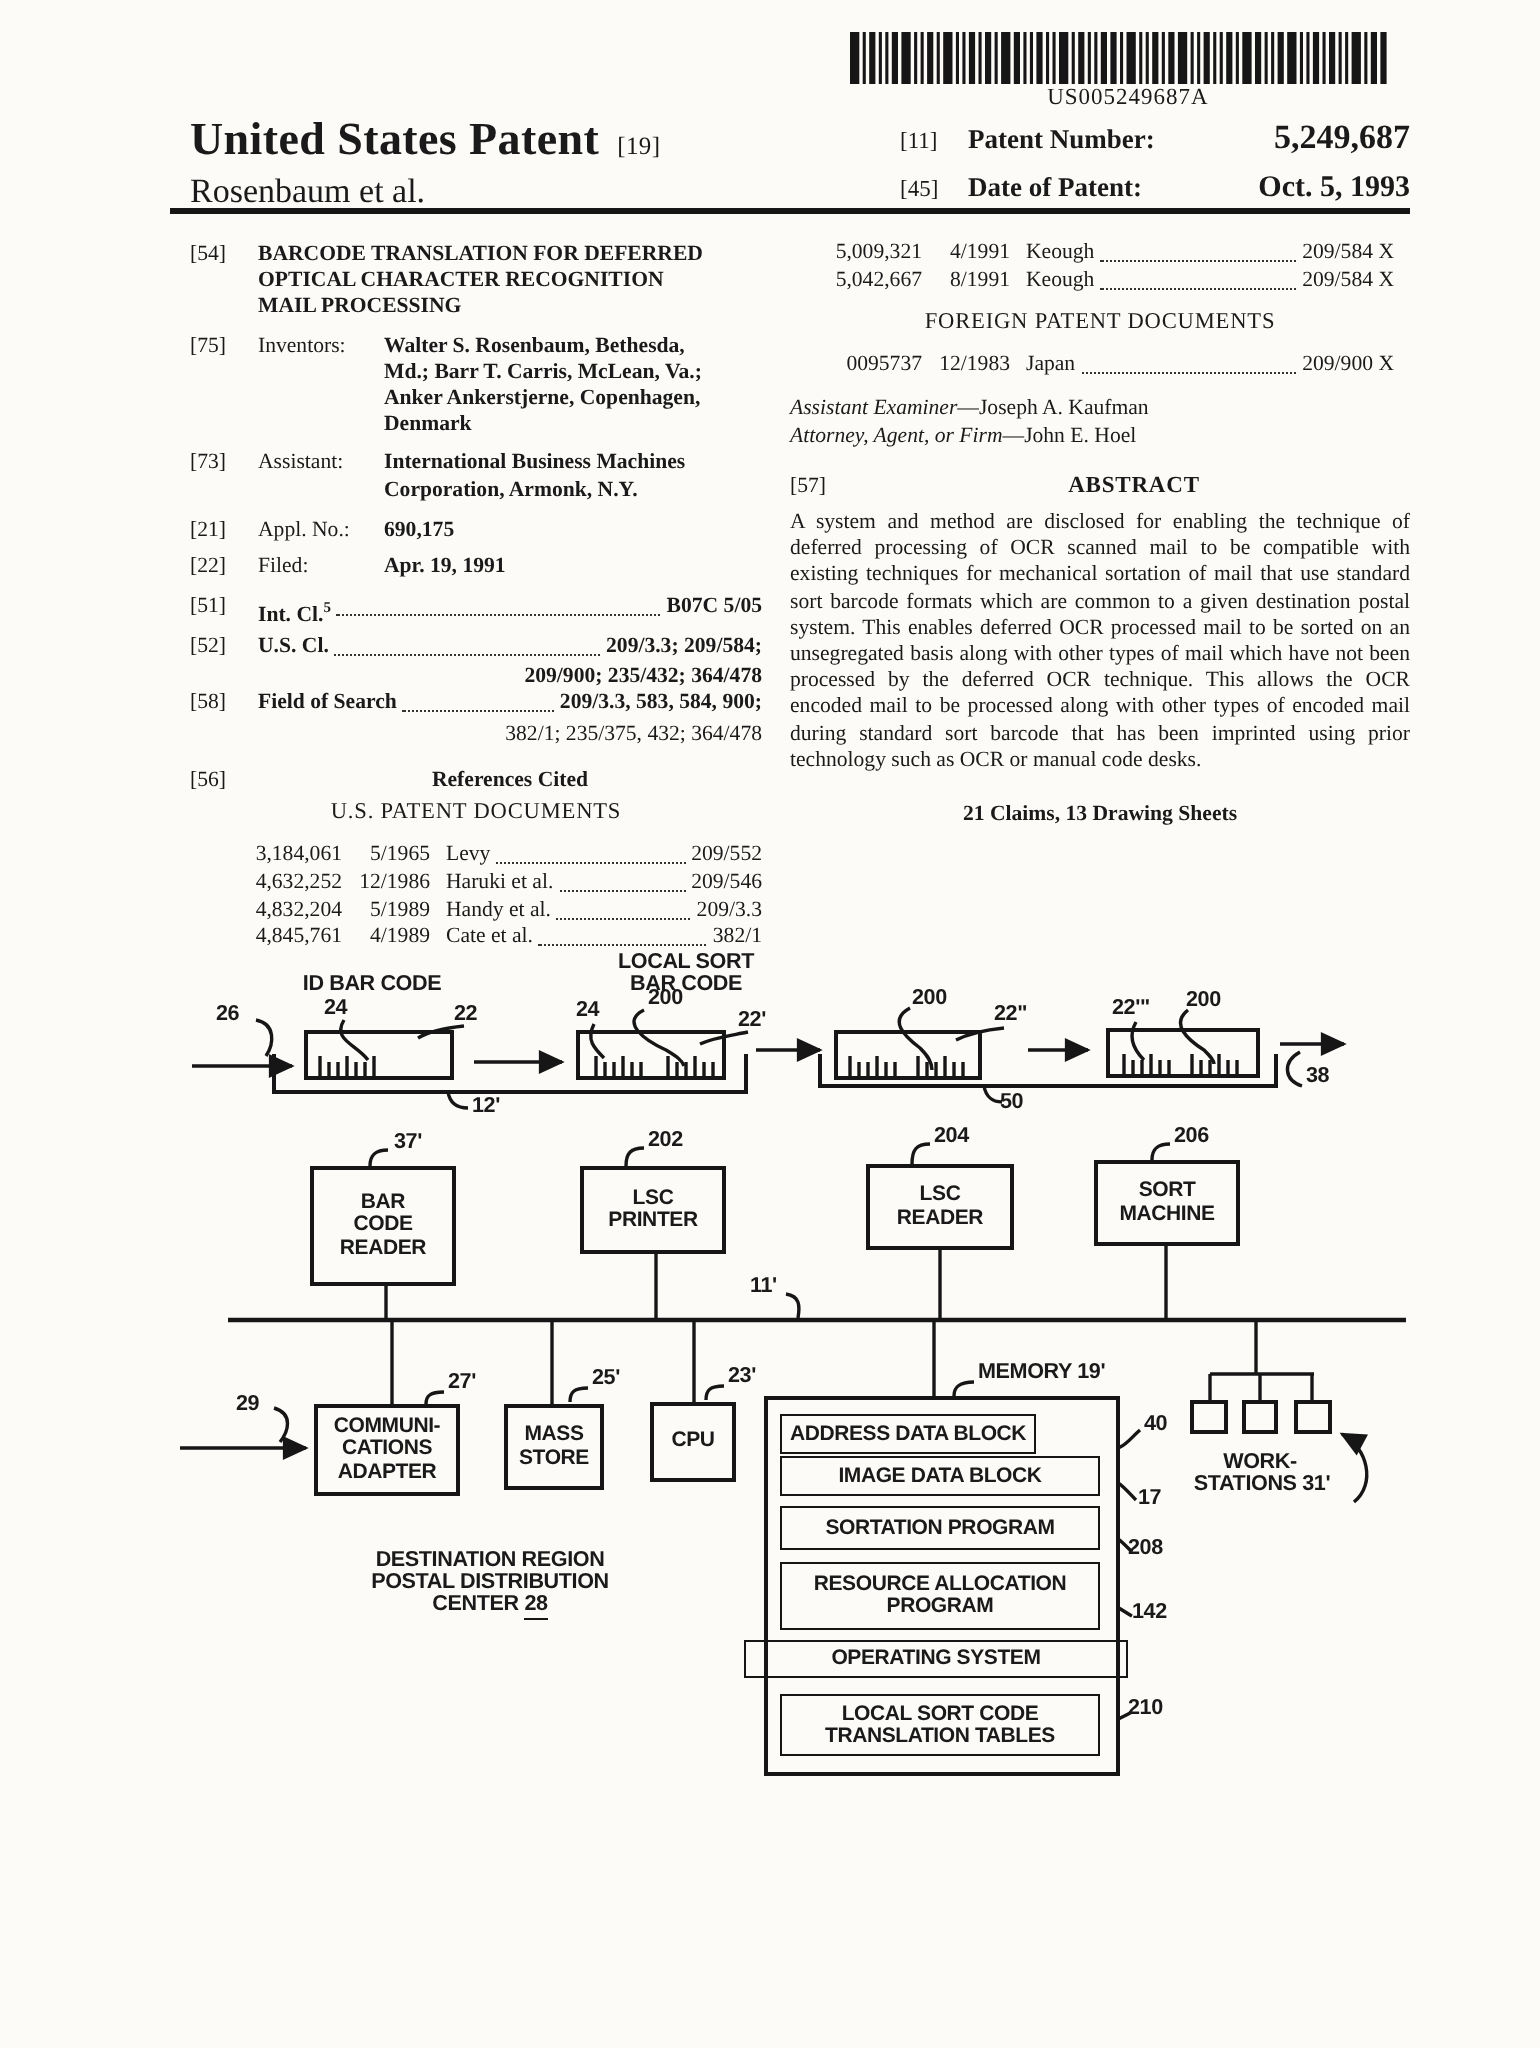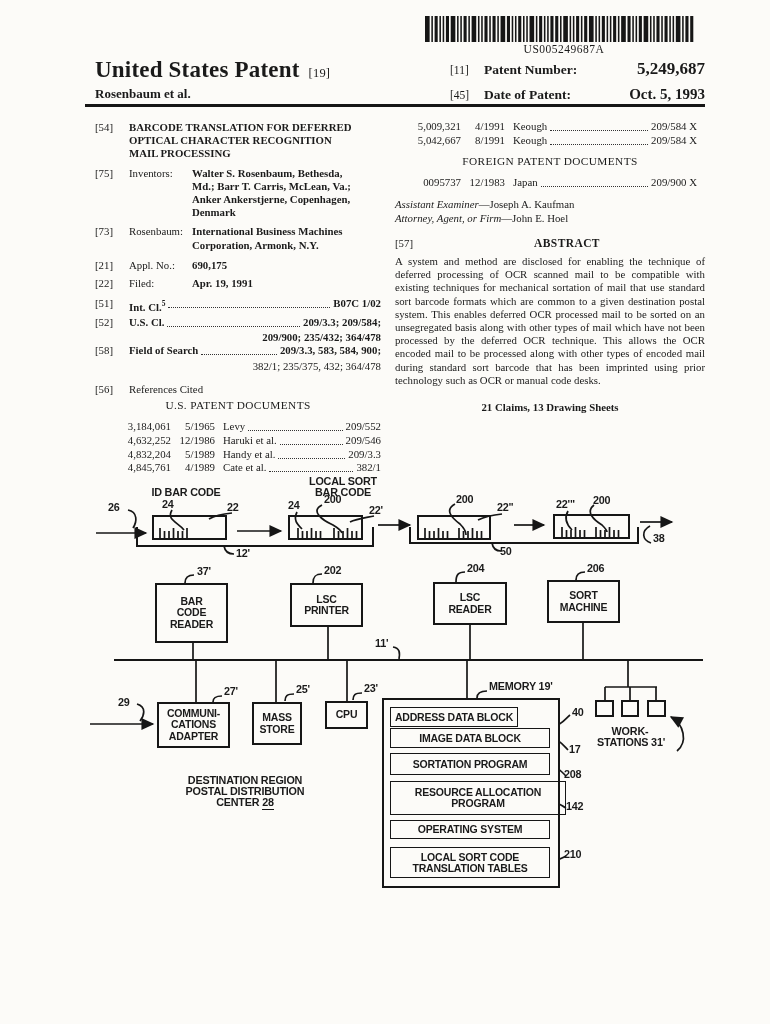--- a/index.html
+++ b/index.html
@@ -5,21 +5,21 @@
   html,body{margin:0;padding:0;}
   body{background:#e8e8e6;}
   .page{position:relative;width:770px;height:1024px;background:#fcfbf8;color:#1a1a1a;overflow:hidden;
         font-family:"Liberation Serif","DejaVu Serif",serif;}
   
   .barcode{position:absolute;left:425px;top:16px;width:278px;height:26px;}
   .barcode-text{position:absolute;left:425px;top:43px;width:278px;text-align:center;
         font-size:11.5px;letter-spacing:.5px;}
   .usp-title{position:absolute;left:95px;top:57px;font-size:23px;font-weight:700;letter-spacing:.2px;white-space:nowrap;}
   .usp-title .tag19{font-size:12.5px;font-weight:400;margin-left:9px;}
-  .author-line{position:absolute;left:95px;top:86px;font-size:13px;font-weight:700;}
+  .author-line{position:absolute;left:95px;top:86px;font-size:17px;font-weight:400;}
   .hdr-right{position:absolute;left:450px;top:59px;width:255px;}
   .hdr-row{display:flex;align-items:baseline;margin-bottom:7px;}
   .hdr-row .btag{font-size:11.5px;width:34px;}
   .hdr-row .blabel{font-size:13.5px;font-weight:700;}
   .hdr-row .bval{margin-left:auto;font-weight:700;}
   .num-val{font-size:17px;}
   .date-val{font-size:15px;}
   .hrule{position:absolute;left:85px;top:104px;width:620px;height:2.6px;background:#161616;}
   
   .col{position:absolute;font-size:10.8px;line-height:13.2px;}
@@ -172,41 +172,41 @@
       <span class="flabel">Inventors:</span>
       <div class="fval b">
         <div>Walter S. Rosenbaum, Bethesda,</div>
         <div>Md.; Barr T. Carris, McLean, Va.;</div>
         <div>Anker Ankerstjerne, Copenhagen,</div>
         <div>Denmark</div>
       </div>
     </div>
     <div class="frow" style="margin-top:6px">
       <span class="ftag">[73]</span>
-      <span class="flabel">Rosenbaum:</span>
+      <span class="flabel">Assistant:</span>
       <div class="fval b">
         <div>International Business Machines</div>
         <div>Corporation, Armonk, N.Y.</div>
       </div>
     </div>
     <div class="frow" style="margin-top:7px">
       <span class="ftag">[21]</span>
       <span class="flabel">Appl. No.:</span>
       <span class="fval b">690,175</span>
     </div>
     <div class="frow" style="margin-top:5px">
       <span class="ftag">[22]</span>
       <span class="flabel">Filed:</span>
       <span class="fval b">Apr. 19, 1991</span>
     </div>
     <div class="frow" style="margin-top:7px">
       <span class="ftag">[51]</span>
       <span class="b"><span>Int. Cl.</span><sup style="font-size:7.5px">5</sup></span>
       <span class="leader"></span>
-      <span class="b">B07C 1/02</span>
+      <span class="b">B07C 5/05</span>
     </div>
     <div class="frow">
       <span class="ftag">[52]</span>
       <span class="b">U.S. Cl.</span>
       <span class="leader"></span>
       <span class="b">209/3.3; 209/584;</span>
     </div>
     <div class="cls-line">
         <span class="cls-cont" style="flex:1">209/900; 235/432; 364/478</span>
       </div>
@@ -215,21 +215,21 @@
       <span class="b">Field of Search</span>
       <span class="leader"></span>
       <span class="b">209/3.3, 583, 584, 900;</span>
     </div>
     <div class="cls-line">
         <span class="cls-cont" style="flex:1;font-weight:400">382/1; 235/375, 432; 364/478</span>
       </div>
 
     <div style="display:flex;margin-top:10px">
       <span class="ftag">[56]</span>
-      <span style="flex:1;text-align:left;font-weight:400">References Cited</span>
+      <span style="flex:1;text-align:center;font-weight:700">References Cited</span>
     </div>
     <div class="center-sub">U.S. PATENT DOCUMENTS</div>
 
     <div class="ref-row">
       <span class="rn">3,184,061</span>
         <span class="rd">5/1965</span>
         <span class="rname">Levy</span>
         <span class="leader"></span>
         <span class="rc">209/552</span>
     </div>
@@ -459,44 +459,44 @@
 
     <div class="dbox" style="left:157px;top:232px;width:73px;height:46px">
       <span>COMMUNI-</span>
       <span>CATIONS</span>
       <span>ADAPTER</span>
     </div>
     <div class="dbox" style="left:252px;top:232px;width:50px;height:43px">
       <span>MASS</span>
       <span>STORE</span>
     </div>
-    <div class="dbox" style="left:325px;top:231px;width:43px;height:28px">
+    <div class="dbox" style="left:325px;top:231px;width:43px;height:40px">
       <span>CPU</span>
     </div>
     <div class="dlabel" style="left:118px;top:226px">29</div>
     <div class="dlabel" style="left:224px;top:215px">27'</div>
     <div class="dlabel" style="left:296px;top:213px">25'</div>
     <div class="dlabel" style="left:364px;top:212px">23'</div>
 
     <div class="mouter" style="left:382px;top:228px;width:178px;height:190px"></div>
     <div class="dlabel" style="left:489px;top:210px">MEMORY 19'</div>
     <div class="mblock" style="left:390px;top:237px;width:128px;height:20px">
       <span>ADDRESS DATA BLOCK</span>
     </div>
     <div class="mblock" style="left:390px;top:258px;width:160px;height:20px">
       <span>IMAGE DATA BLOCK</span>
     </div>
     <div class="mblock" style="left:390px;top:283px;width:160px;height:22px">
       <span>SORTATION PROGRAM</span>
     </div>
-    <div class="mblock" style="left:390px;top:311px;width:176px;height:34px">
+    <div class="mblock" style="left:390px;top:311px;width:160px;height:34px">
       <span>RESOURCE ALLOCATION</span>
       <span>PROGRAM</span>
     </div>
-    <div class="mblock" style="left:390px;top:350px;width:160px;height:19px">
+    <div class="mblock" style="left:372px;top:350px;width:192px;height:19px">
       <span>OPERATING SYSTEM</span>
     </div>
     <div class="mblock" style="left:390px;top:377px;width:160px;height:31px">
       <span>LOCAL SORT CODE</span>
       <span>TRANSLATION TABLES</span>
     </div>
     <div class="dlabel" style="left:572px;top:236px">40</div>
     <div class="dlabel" style="left:569px;top:273px">17</div>
     <div class="dlabel" style="left:564px;top:298px">208</div>
     <div class="dlabel" style="left:566px;top:330px">142</div>

